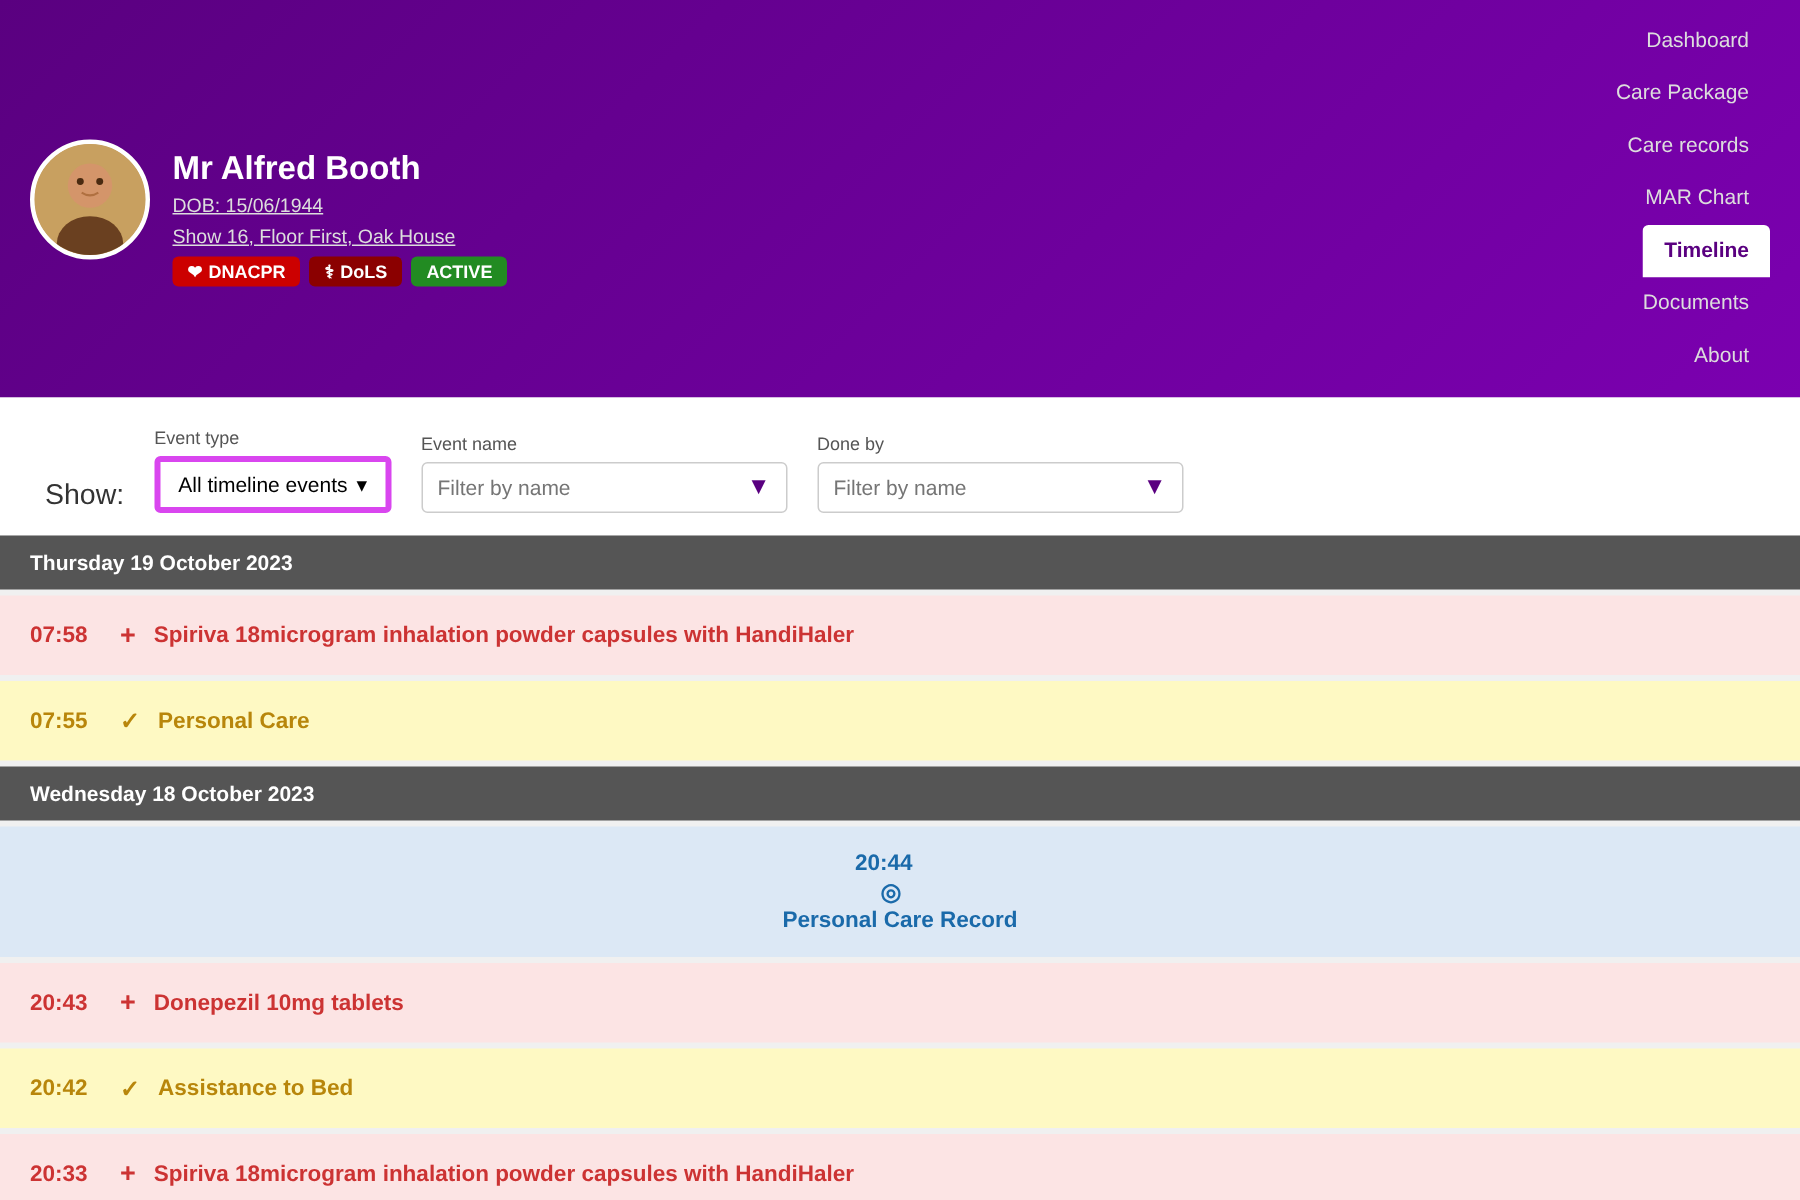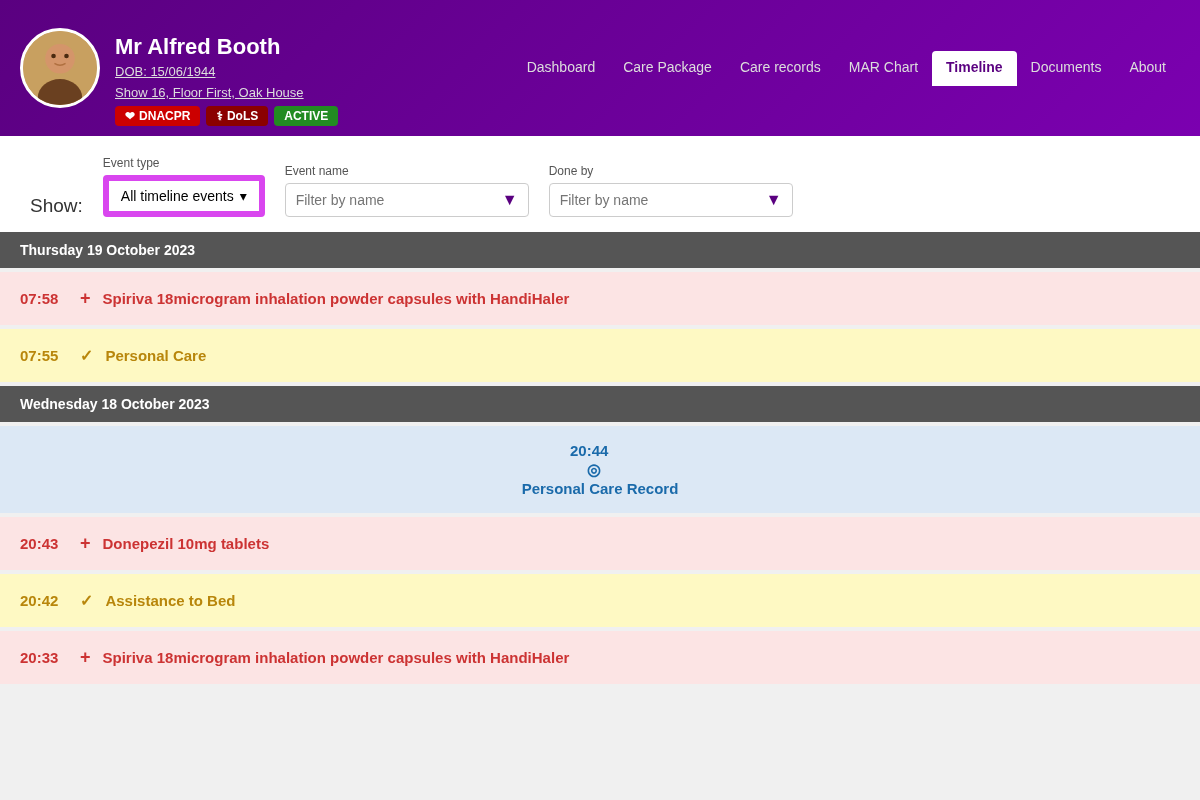--- a/index.html
+++ b/index.html
@@ -31,20 +31,21 @@
     .badge-dols { background: #8b0000; }
     .badge-active { background: #228b22; }
 
     
     .nav {
       display: flex;
       align-items: flex-end;
       margin-left: auto;
       height: 100%;
       padding-bottom: 0;
+      flex-direction: column;
     }
     .nav-item {
       color: #ddd;
       padding: 8px 14px;
       font-size: 14px;
       cursor: pointer;
       border-bottom: 3px solid transparent;
       white-space: nowrap;
     }
     .nav-item.active {
@@ -62,21 +63,21 @@
       display: flex;
       align-items: flex-end;
       gap: 20px;
     }
     .filter-group { display: flex; flex-direction: column; gap: 5px; }
     .filter-label { font-size: 12px; color: #555; }
     .filter-show { display: flex; align-items: center; gap: 8px; }
     .filter-show-label { font-size: 19px; color: #333; }
     .dropdown-btn {
       background: white;
-      border: 6px solid #d946ef;
+      border: 4px solid #d946ef;
       border-radius: 4px;
       padding: 7px 12px;
       font-size: 14px;
       cursor: pointer;
       display: flex; align-items: center; gap: 6px;
     }
     .input-filter {
       border: 1px solid #ccc;
       border-radius: 4px;
       padding: 7px 10px;

